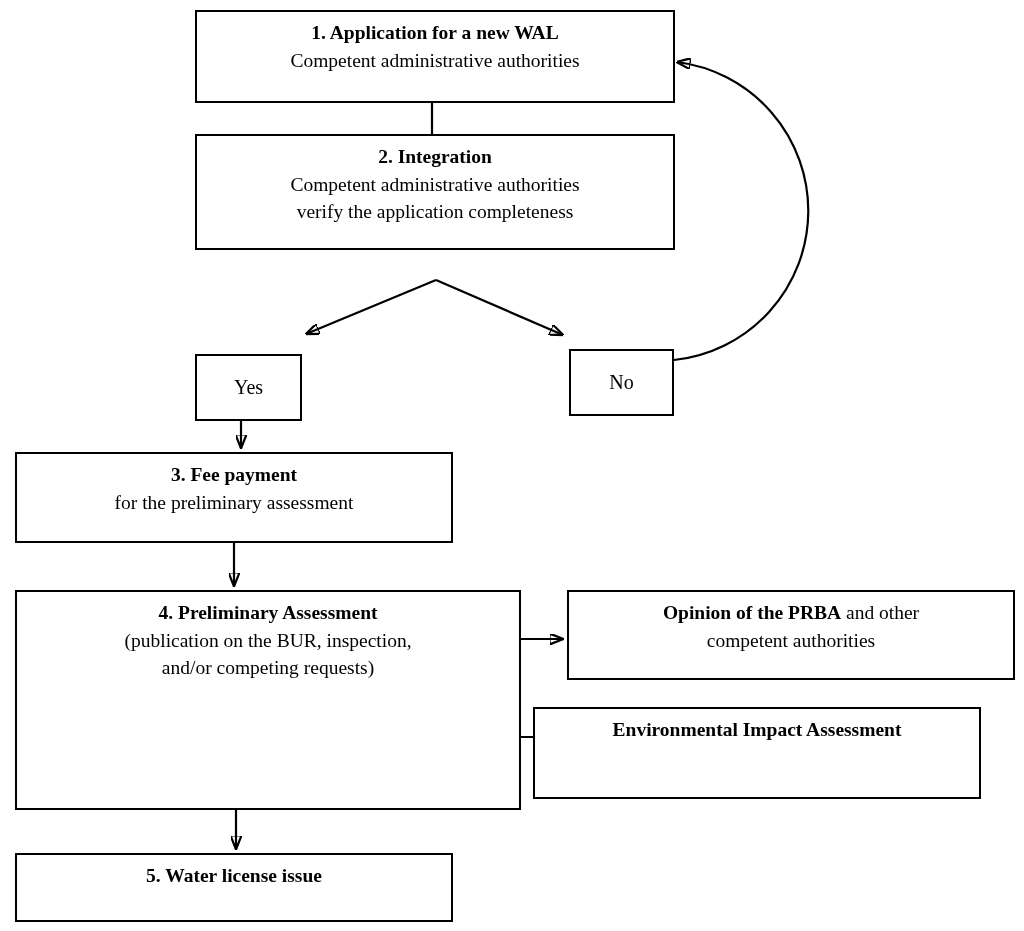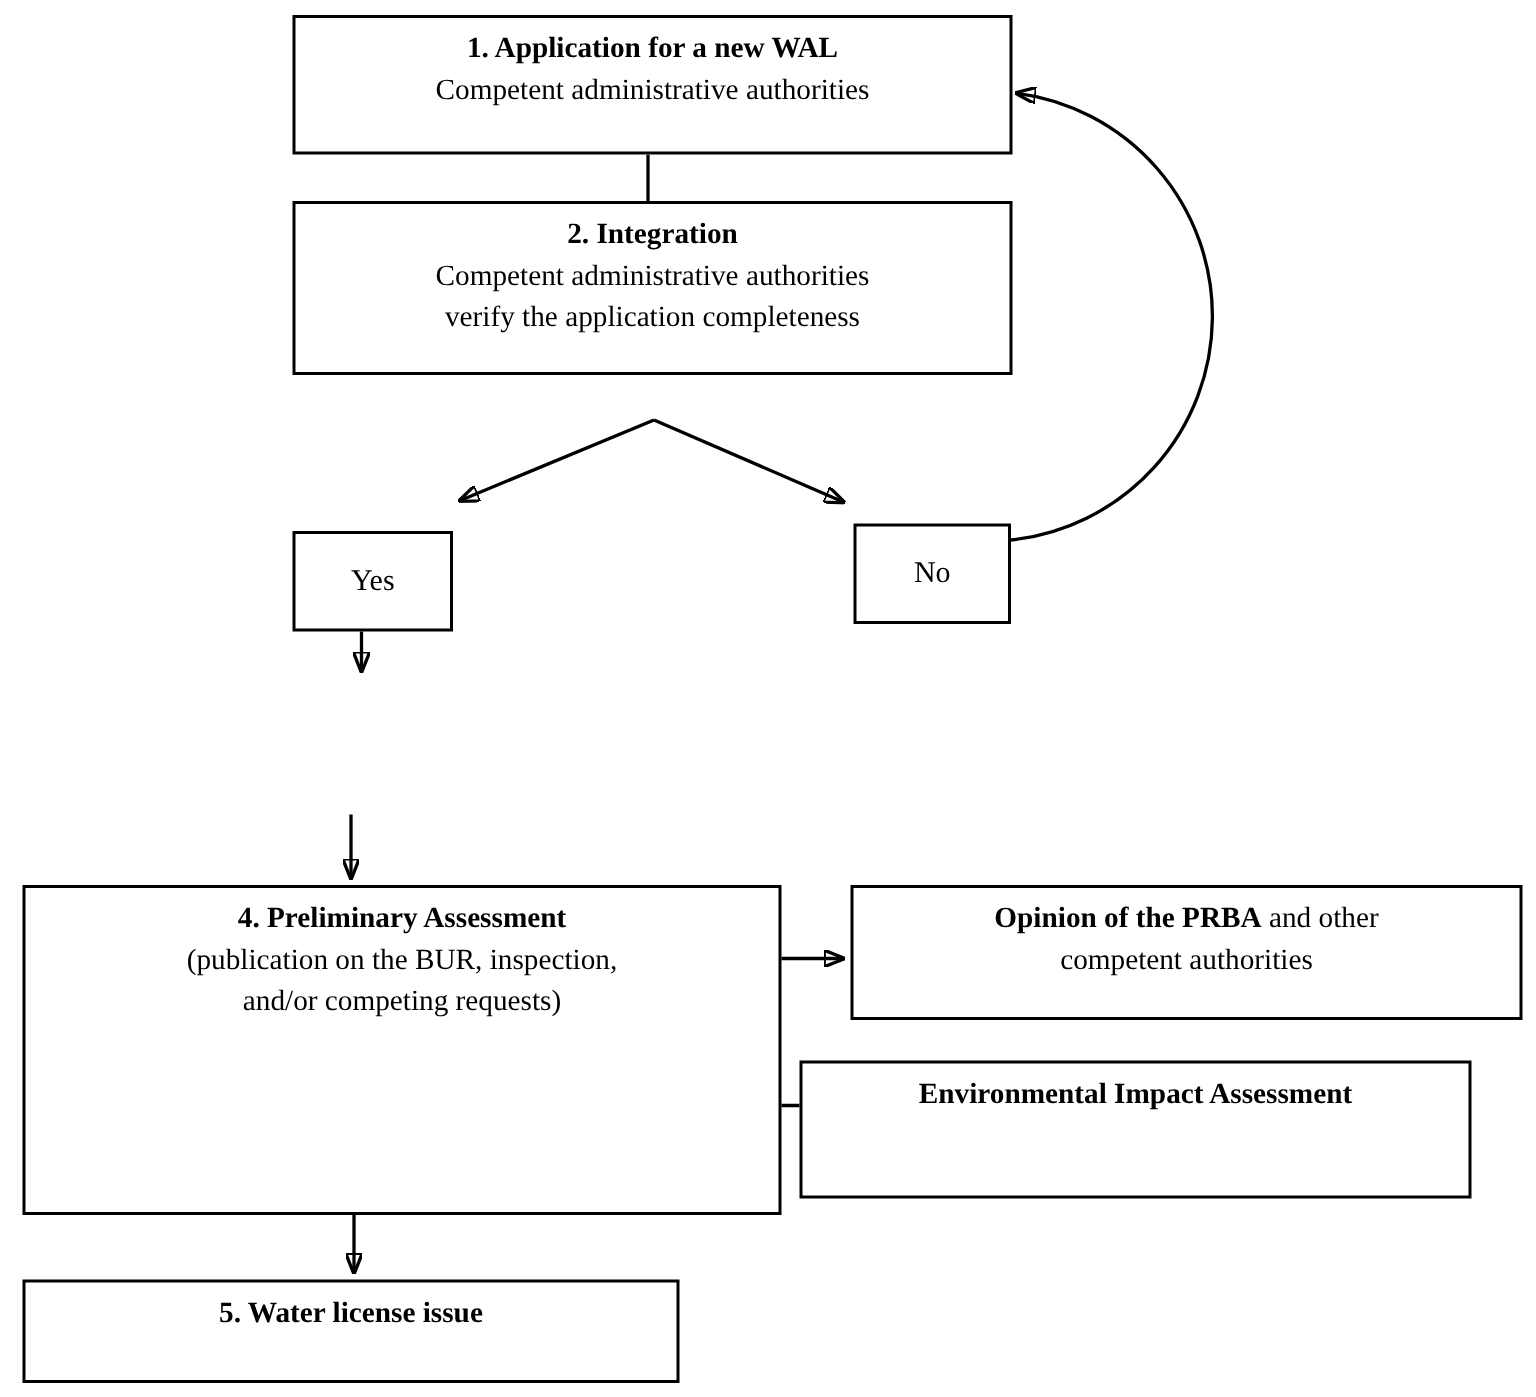--- a/index.html
+++ b/index.html
@@ -95,20 +95,24 @@
   </div>
 
   <div class="node small b-yes">
     <span>Yes</span>
   </div>
 
   <div class="node small b-no">
     <span>No</span>
   </div>
 
+  <div class="node b-step3">
+    <div class="title">3. Fee payment</div>
+    <div class="line">for the preliminary assessment</div>
+  </div>
 
   <div class="node b-step4">
     <div class="title">4. Preliminary Assessment</div>
     <div class="line">(publication on the BUR, inspection,</div>
     <div class="line">and/or competing requests)</div>
   </div>
 
   <div class="node b-opinion">
     <div><span class="title">Opinion of the PRBA</span><span class="line"> and other</span></div>
     <div class="line">competent authorities</div>

